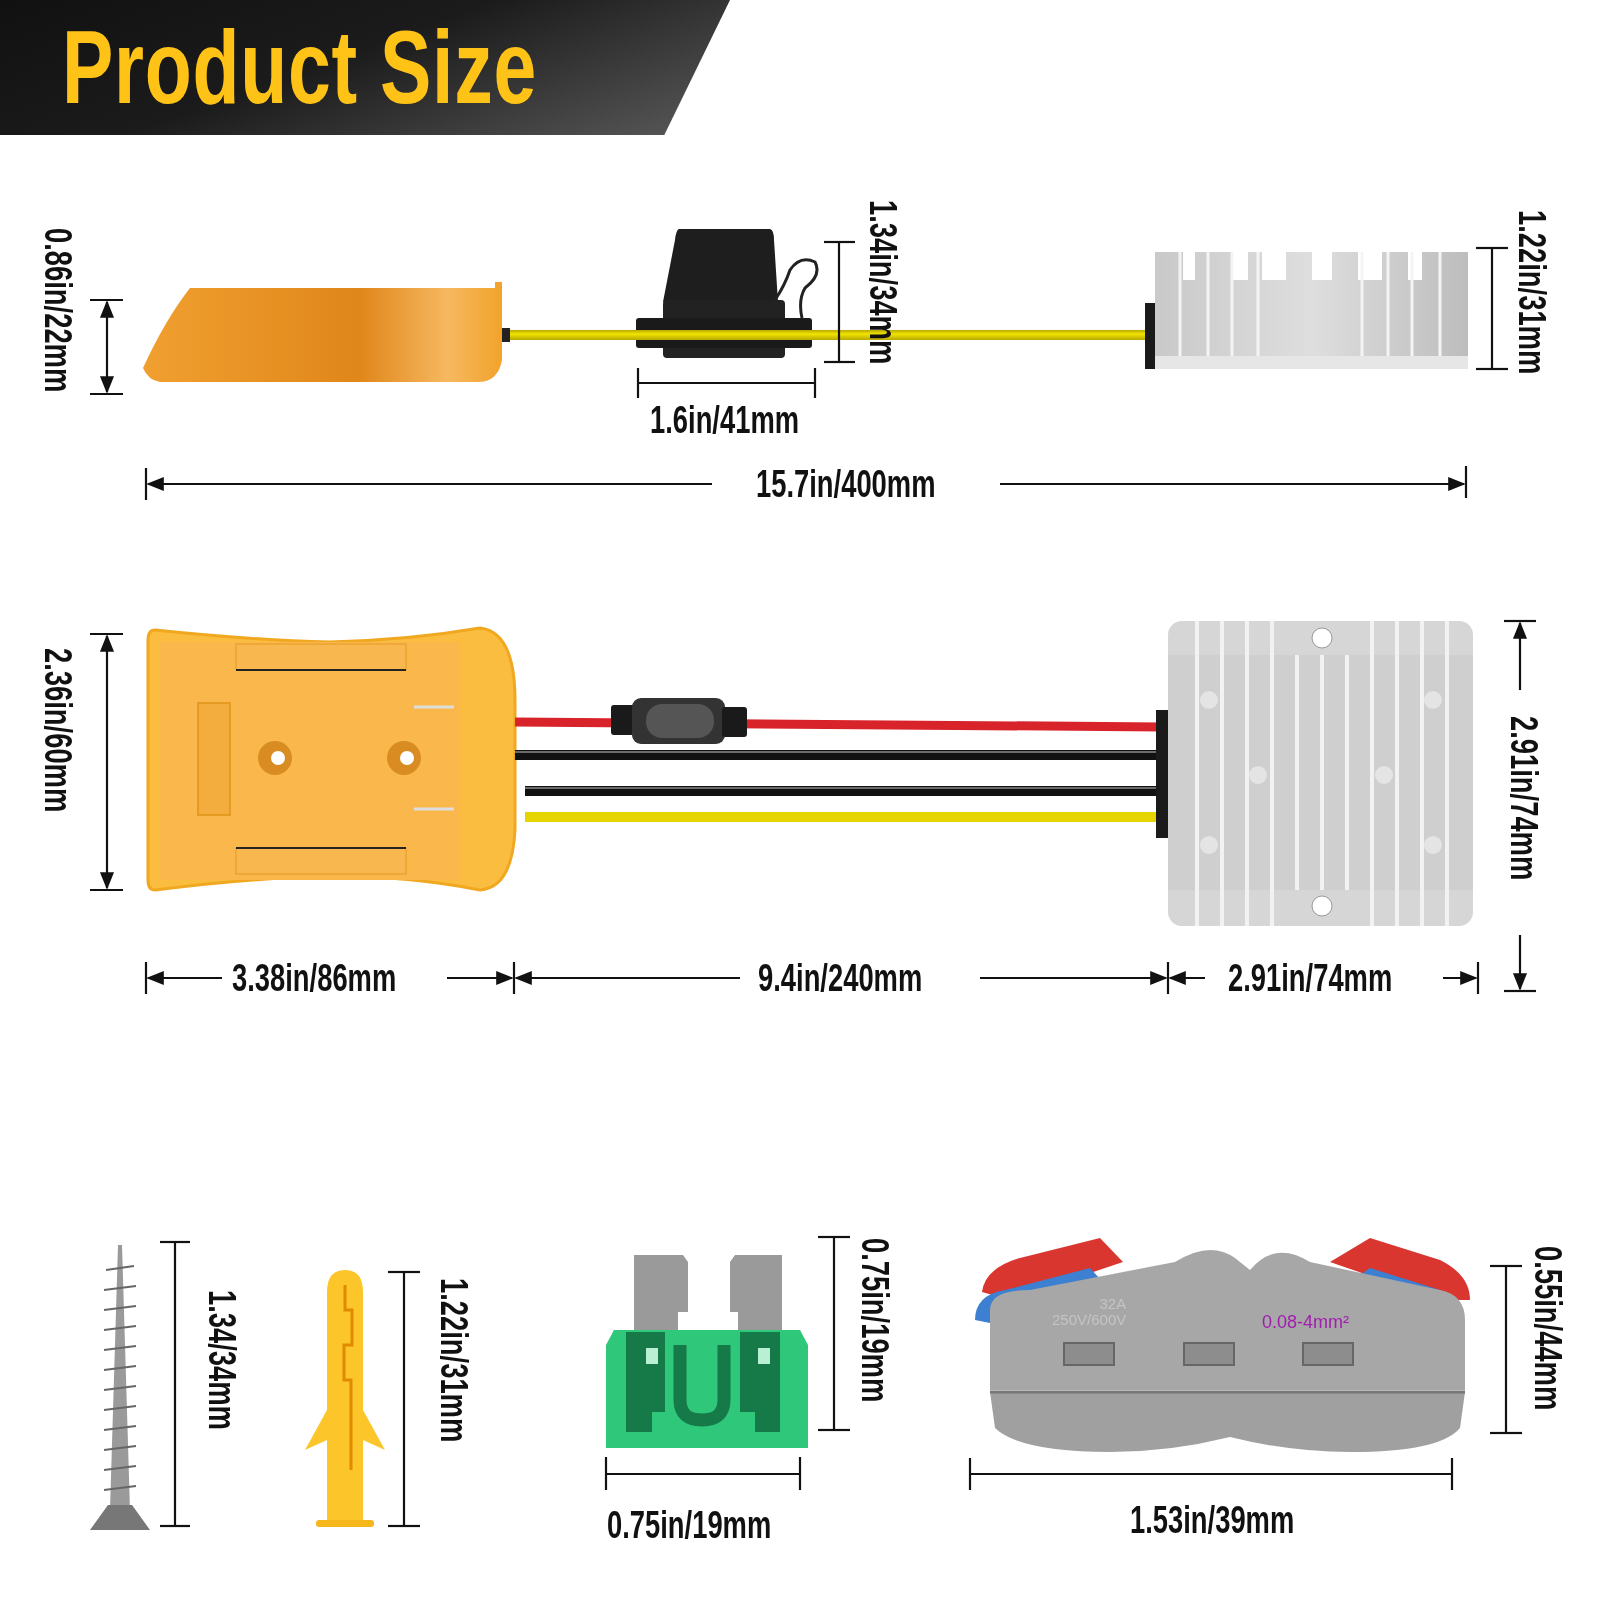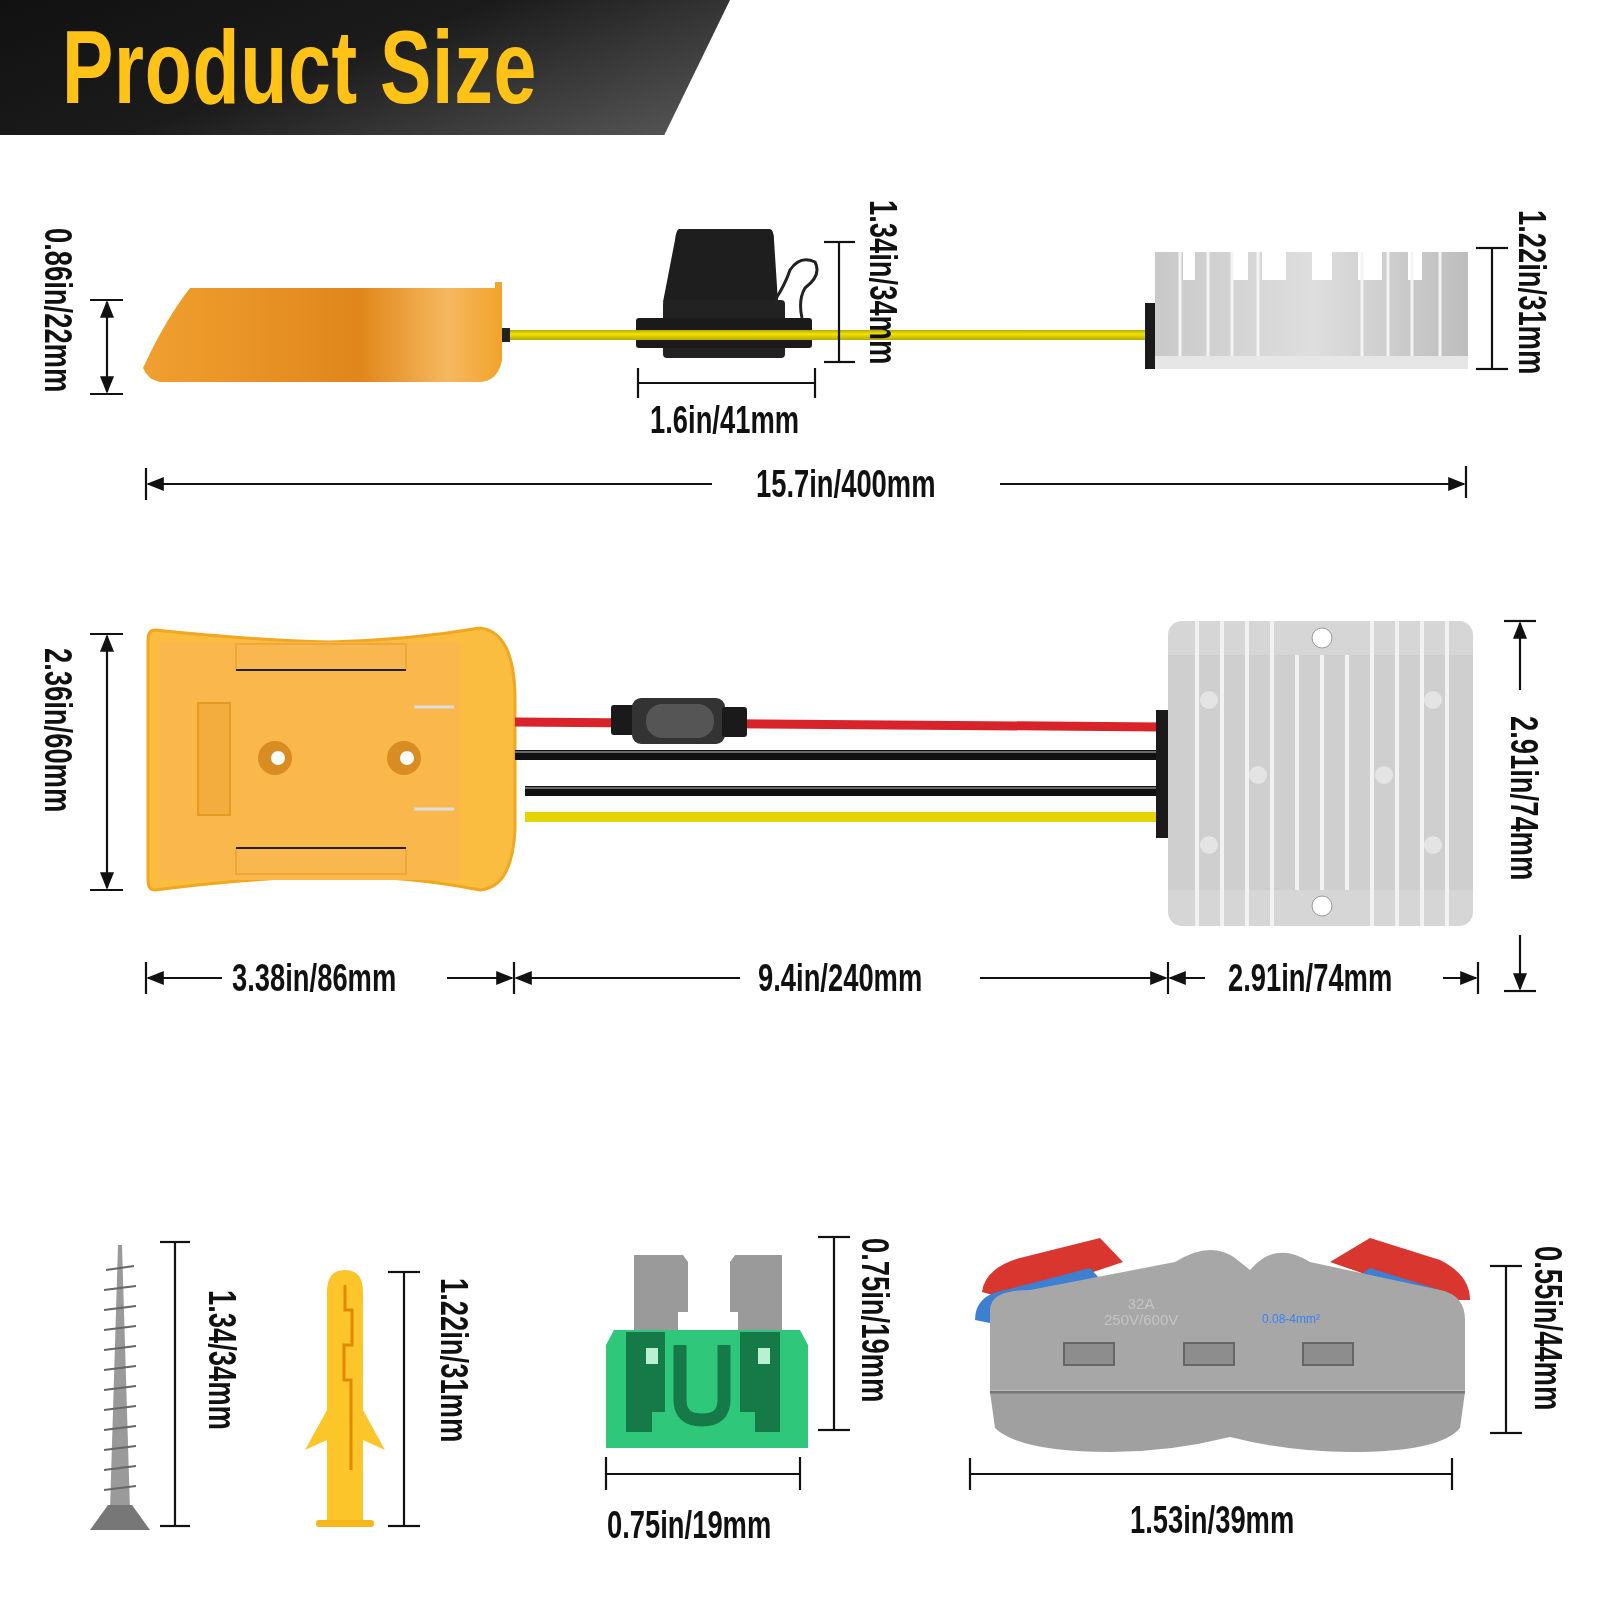--- a/index.html
+++ b/index.html
@@ -257,25 +257,25 @@
       <line x1="1490" y1="1266" x2="1522" y2="1266"></line>
         <line x1="1490" y1="1433" x2="1522" y2="1433"></line>
       <line x1="1506" y1="1266" x2="1506" y2="1433"></line>
       <line x1="970" y1="1458" x2="970" y2="1490"></line>
         <line x1="1452" y1="1458" x2="1452" y2="1490"></line>
       <line x1="970" y1="1474" x2="1452" y2="1474"></line>
     </g>
   </g>
 </svg>
 
-<div class="abs" style="left:1104px;top:1296px;font-size:15px;color:#c4c4c4;line-height:16px;text-align:center;">
+<div class="abs" style="left:1052px;top:1296px;font-size:15px;color:#c4c4c4;line-height:16px;text-align:right;">
   <div>32A</div>
   <div>250V/600V</div>
 </div>
-<div class="abs" style="left:1262px;top:1312px;font-size:12px;color:#3b82f6;">0.08-4mm²</div>
+<div class="abs" style="left:1262px;top:1312px;font-size:18px;color:#a21caf;">0.08-4mm²</div>
 
 <div class="dim v" style="left:78px;top:228px;">0.86in/22mm</div>
 <div class="dim v" style="left:903px;top:200px;">1.34in/34mm</div>
 <div class="dim h" style="left:650px;top:400px;">1.6in/41mm</div>
 <div class="dim v" style="left:1552px;top:210px;">1.22in/31mm</div>
 <div class="dim h" style="left:756px;top:464px;">15.7in/400mm</div>
 
 <div class="dim v" style="left:78px;top:648px;">2.36in/60mm</div>
 <div class="dim h" style="left:232px;top:958px;">3.38in/86mm</div>
 <div class="dim h" style="left:758px;top:958px;">9.4in/240mm</div>

